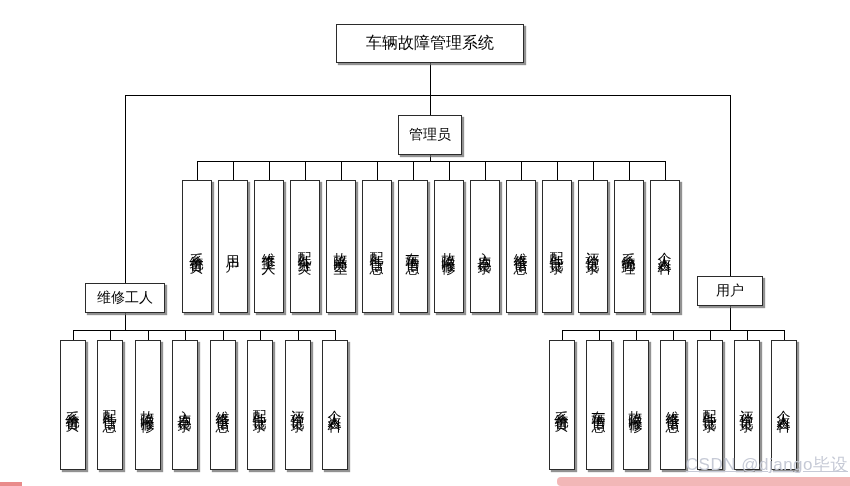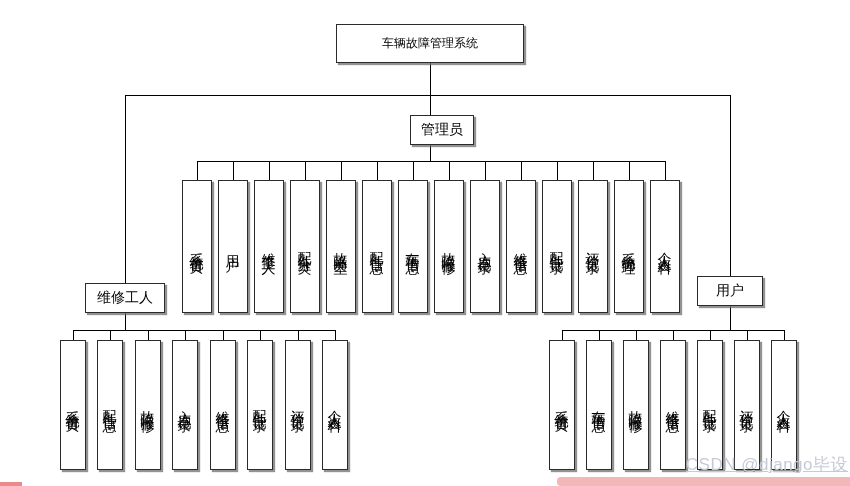--- a/index.html
+++ b/index.html
@@ -26,21 +26,21 @@
     box-sizing: border-box;
     background: #ffffff;
     border: 1px solid #2b2b2b;
     box-shadow: 2px 2px 1px rgba(110,110,110,0.75);
     display: flex;
     align-items: center;
     justify-content: center;
     color: #000000;
   }
   .node.h { font-size: 14px; }
-  .node.root { font-size: 12px; text-align: center; }
+  .node.root { font-size: 16px; text-align: center; }
   .node.v {
     writing-mode: vertical-rl;
     text-orientation: upright;
     letter-spacing: 3px;
     font-size: 14px;
   }
   .node span { white-space: nowrap; }
   .watermark {
     position: absolute;
     top: 453px;
@@ -91,21 +91,21 @@
       M730 306 V330
       M562 330 H784
       M562 330 V340 M599 330 V340 M636 330 V340 M673 330 V340
       M710 330 V340 M747 330 V340 M784 330 V340"></path>
   </svg>
 
   <div class="node h root" style="left:336px;top:24px;width:188px;height:39px">
     <span>车辆故障管理系统</span>
   </div>
 
-  <div class="node h" style="left:410px;top:115px;width:64px;height:30px">
+  <div class="node h" style="left:398px;top:115px;width:64px;height:40px">
     <span>管理员</span>
   </div>
 
   <div class="node v" style="left:182px;top:180px;width:30px;height:133px">
       <span>系统首页</span>
     </div>
   <div class="node v" style="left:218px;top:180px;width:30px;height:133px">
       <span>用户</span>
     </div>
   <div class="node v" style="left:254px;top:180px;width:30px;height:133px">

